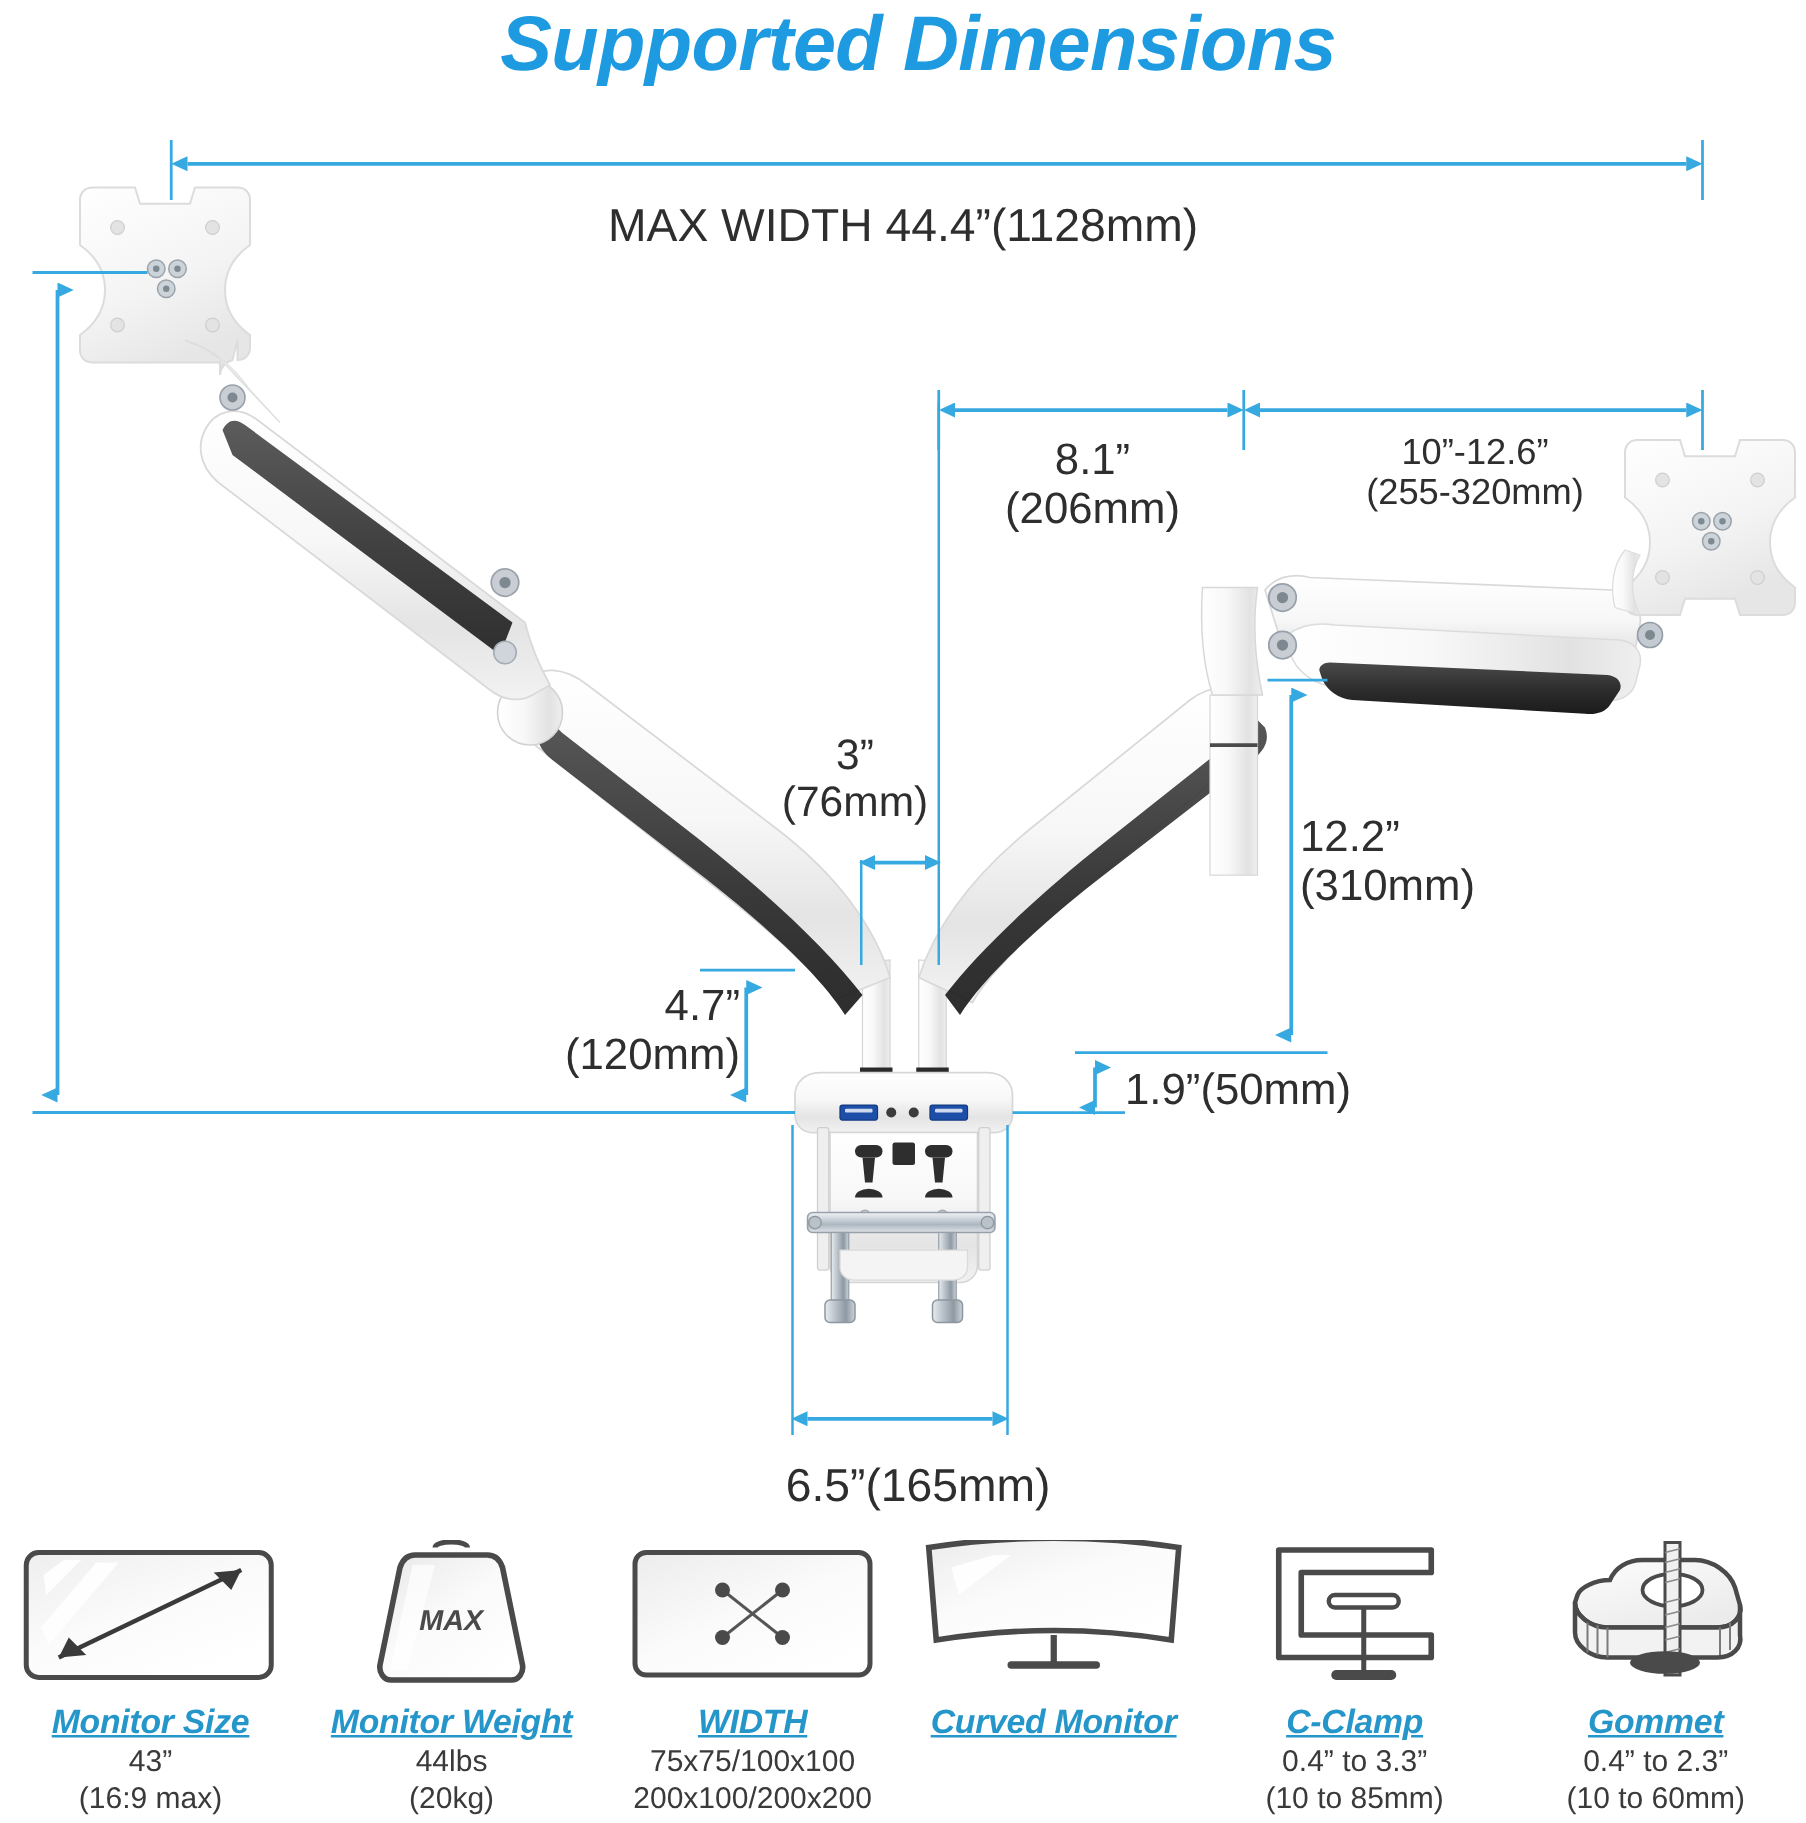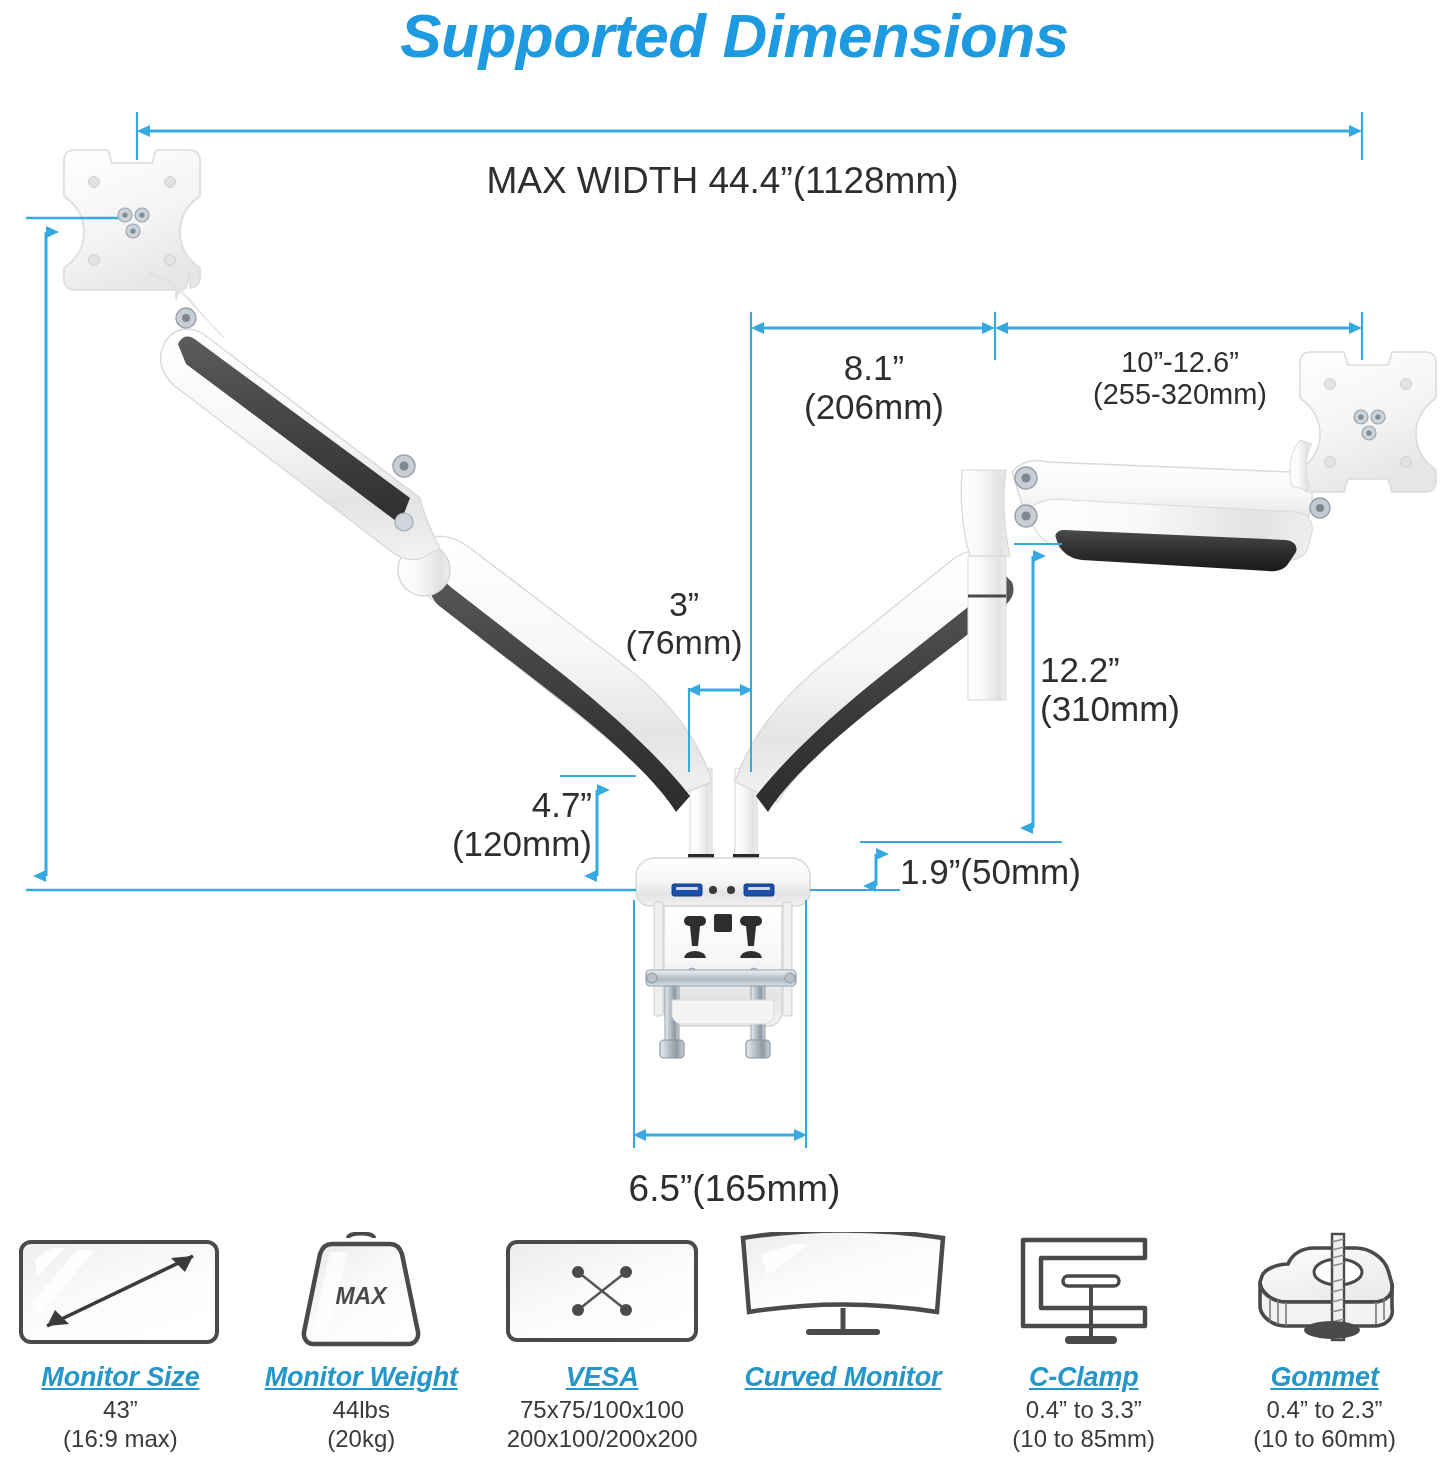--- a/index.html
+++ b/index.html
@@ -530,21 +530,21 @@
           </defs>
           <rect x="6" y="10" width="188" height="98" rx="9" fill="url(#scr2)" stroke="#4a4a4a" stroke-width="4"></rect>
           <line x1="76" y1="40" x2="124" y2="78" stroke="#555555" stroke-width="2.4"></line>
           <line x1="124" y1="40" x2="76" y2="78" stroke="#555555" stroke-width="2.4"></line>
           <circle cx="76" cy="40" r="6" fill="#4a4a4a"></circle>
           <circle cx="124" cy="40" r="6" fill="#4a4a4a"></circle>
           <circle cx="76" cy="78" r="6" fill="#4a4a4a"></circle>
           <circle cx="124" cy="78" r="6" fill="#4a4a4a"></circle>
         </svg>
       </div>
-      <div class="feat-title">VESA</div>
+      <div class="feat-title">WIDTH</div>
       <div class="feat-sub">
         <div>75x75/100x100</div>
         <div>200x100/200x200</div>
       </div>
     </div>
 
     <div class="feature">
       <div class="feat-icon">
         <svg width="220" height="118" viewBox="0 0 220 118" xmlns="http://www.w3.org/2000/svg">
           <defs>

